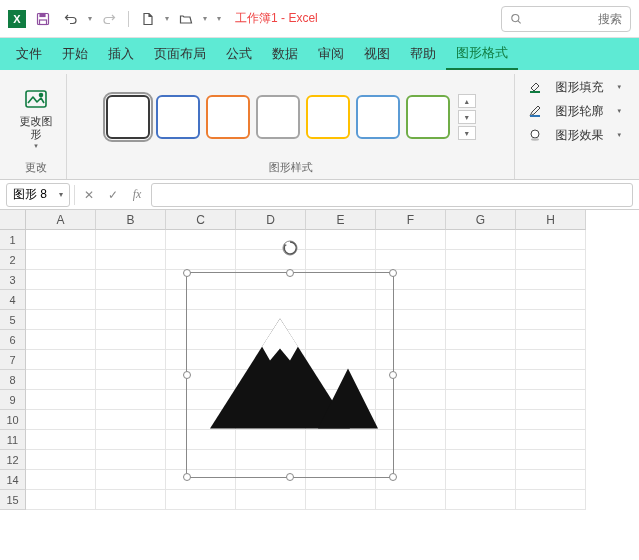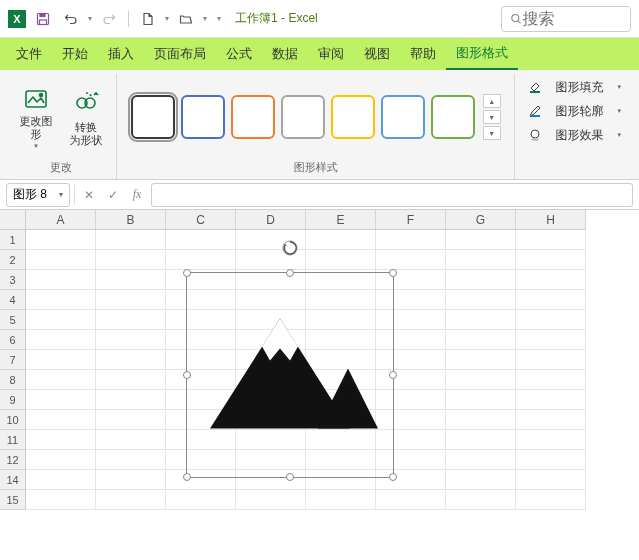--- a/index.html
+++ b/index.html
@@ -4,26 +4,26 @@
 <style>
 * { box-sizing: border-box; margin: 0; padding: 0; font-family: "Microsoft YaHei", "Segoe UI", sans-serif; }
 body { width: 639px; height: 560px; background: #fff; overflow: hidden; font-size: 12px; color: #333; }
 
 
 .titlebar { height: 38px; background: #fff; display: flex; align-items: center; padding: 0 8px; gap: 6px; border-bottom: 1px solid #e0e0e0; }
 .titlebar .app-icon { width: 18px; height: 18px; background: #107c41; position: relative; }
 .titlebar .app-icon svg { display:block; }
 .qat-btn { width: 22px; height: 22px; display: flex; align-items: center; justify-content: center; color: #555; cursor: pointer; border-radius: 3px; }
 .qat-sep { width: 1px; height: 16px; background: #ccc; margin: 0 2px; }
-.doc-title { margin-left: 8px; font-size: 12px; color: #4d7c0f; }
+.doc-title { margin-left: 8px; font-size: 12px; color: #ef4444; }
 .search-box { margin-left: auto; display: flex; align-items: center; background: #fff; border: 1px solid #ccc; border-radius: 4px; height: 26px; padding: 0 8px; width: 130px; }
-.search-box input { border: none; outline: none; width: 100%; font-size: 16px; background: transparent; }
-
-
-.tabs { height: 32px; display: flex; align-items: center; gap: 0; padding: 0 6px; background: #bef264; }
+.search-box input { border: none; outline: none; width: 100%; font-size: 12px; background: transparent; text-align: right; }
+
+
+.tabs { height: 32px; display: flex; align-items: center; gap: 0; padding: 0 6px; background: #5eead4; }
 .tab { padding: 6px 10px; font-size: 13px; color: #333; cursor: pointer; border-radius: 4px 4px 0 0; }
 .tab.context { color: #107c41; font-weight: 400; }
 .tab.context.active { border-bottom: 2px solid #107c41; }
 
 
 .ribbon { height: 110px; background: #f5f5f5; border-bottom: 1px solid #d0d0d0; display: flex; align-items: stretch; padding: 4px 6px 0 6px; gap: 0; }
 .ribbon-group { display: flex; flex-direction: column; justify-content: space-between; padding: 2px 8px 2px 8px; border-right: 1px solid #d8d8d8; }
 .ribbon-group:last-child { border-right: none; }
 .group-content { display: flex; align-items: center; gap: 6px; flex: 1; }
 .group-label { text-align: center; font-size: 11px; color: #666; padding: 2px 0; }
@@ -135,32 +135,20 @@
           <svg width="28" height="28" viewBox="0 0 28 28" fill="none" stroke="#107c41" stroke-width="1.6">
               <rect x="4" y="6" width="20" height="16" rx="2"></rect>
               <path d="M6 18 L11 12 L15 17 L19 13 L22 18" stroke-linejoin="round"></path>
               <circle cx="19" cy="10" r="1.5" fill="#107c41"></circle>
             </svg>
         </div>
         <span style="white-space:pre;">更改图
 形</span>
         <span style="font-size:7px;color:#666">▾</span>
       </div>
-      <div class="big-btn">
-        <div class="ico">
-          <svg width="28" height="28" viewBox="0 0 28 28" fill="none" stroke="#107c41" stroke-width="1.6">
-              <circle cx="10" cy="14" r="5"></circle>
-              <circle cx="18" cy="14" r="5"></circle>
-              <path d="M14 4 a6 6 0 0 1 6 6" stroke-dasharray="2 2"></path>
-              <path d="M22 6 l2 -2 l2 2" fill="#107c41"></path>
-            </svg>
-        </div>
-        <span style="white-space:pre;">转换
-为形状</span>
-      </div>
     </div>
     <div class="group-label">更改</div>
   </div>
 
   <div class="ribbon-group" style="flex:1">
     <div class="group-content" style="justify-content:center">
       <div class="style-swatch sel" style="border-color:#3a3a3a"></div>
       <div class="style-swatch" style="border-color:#4472c4"></div>
       <div class="style-swatch" style="border-color:#ed7d31"></div>
       <div class="style-swatch" style="border-color:#a5a5a5"></div>

